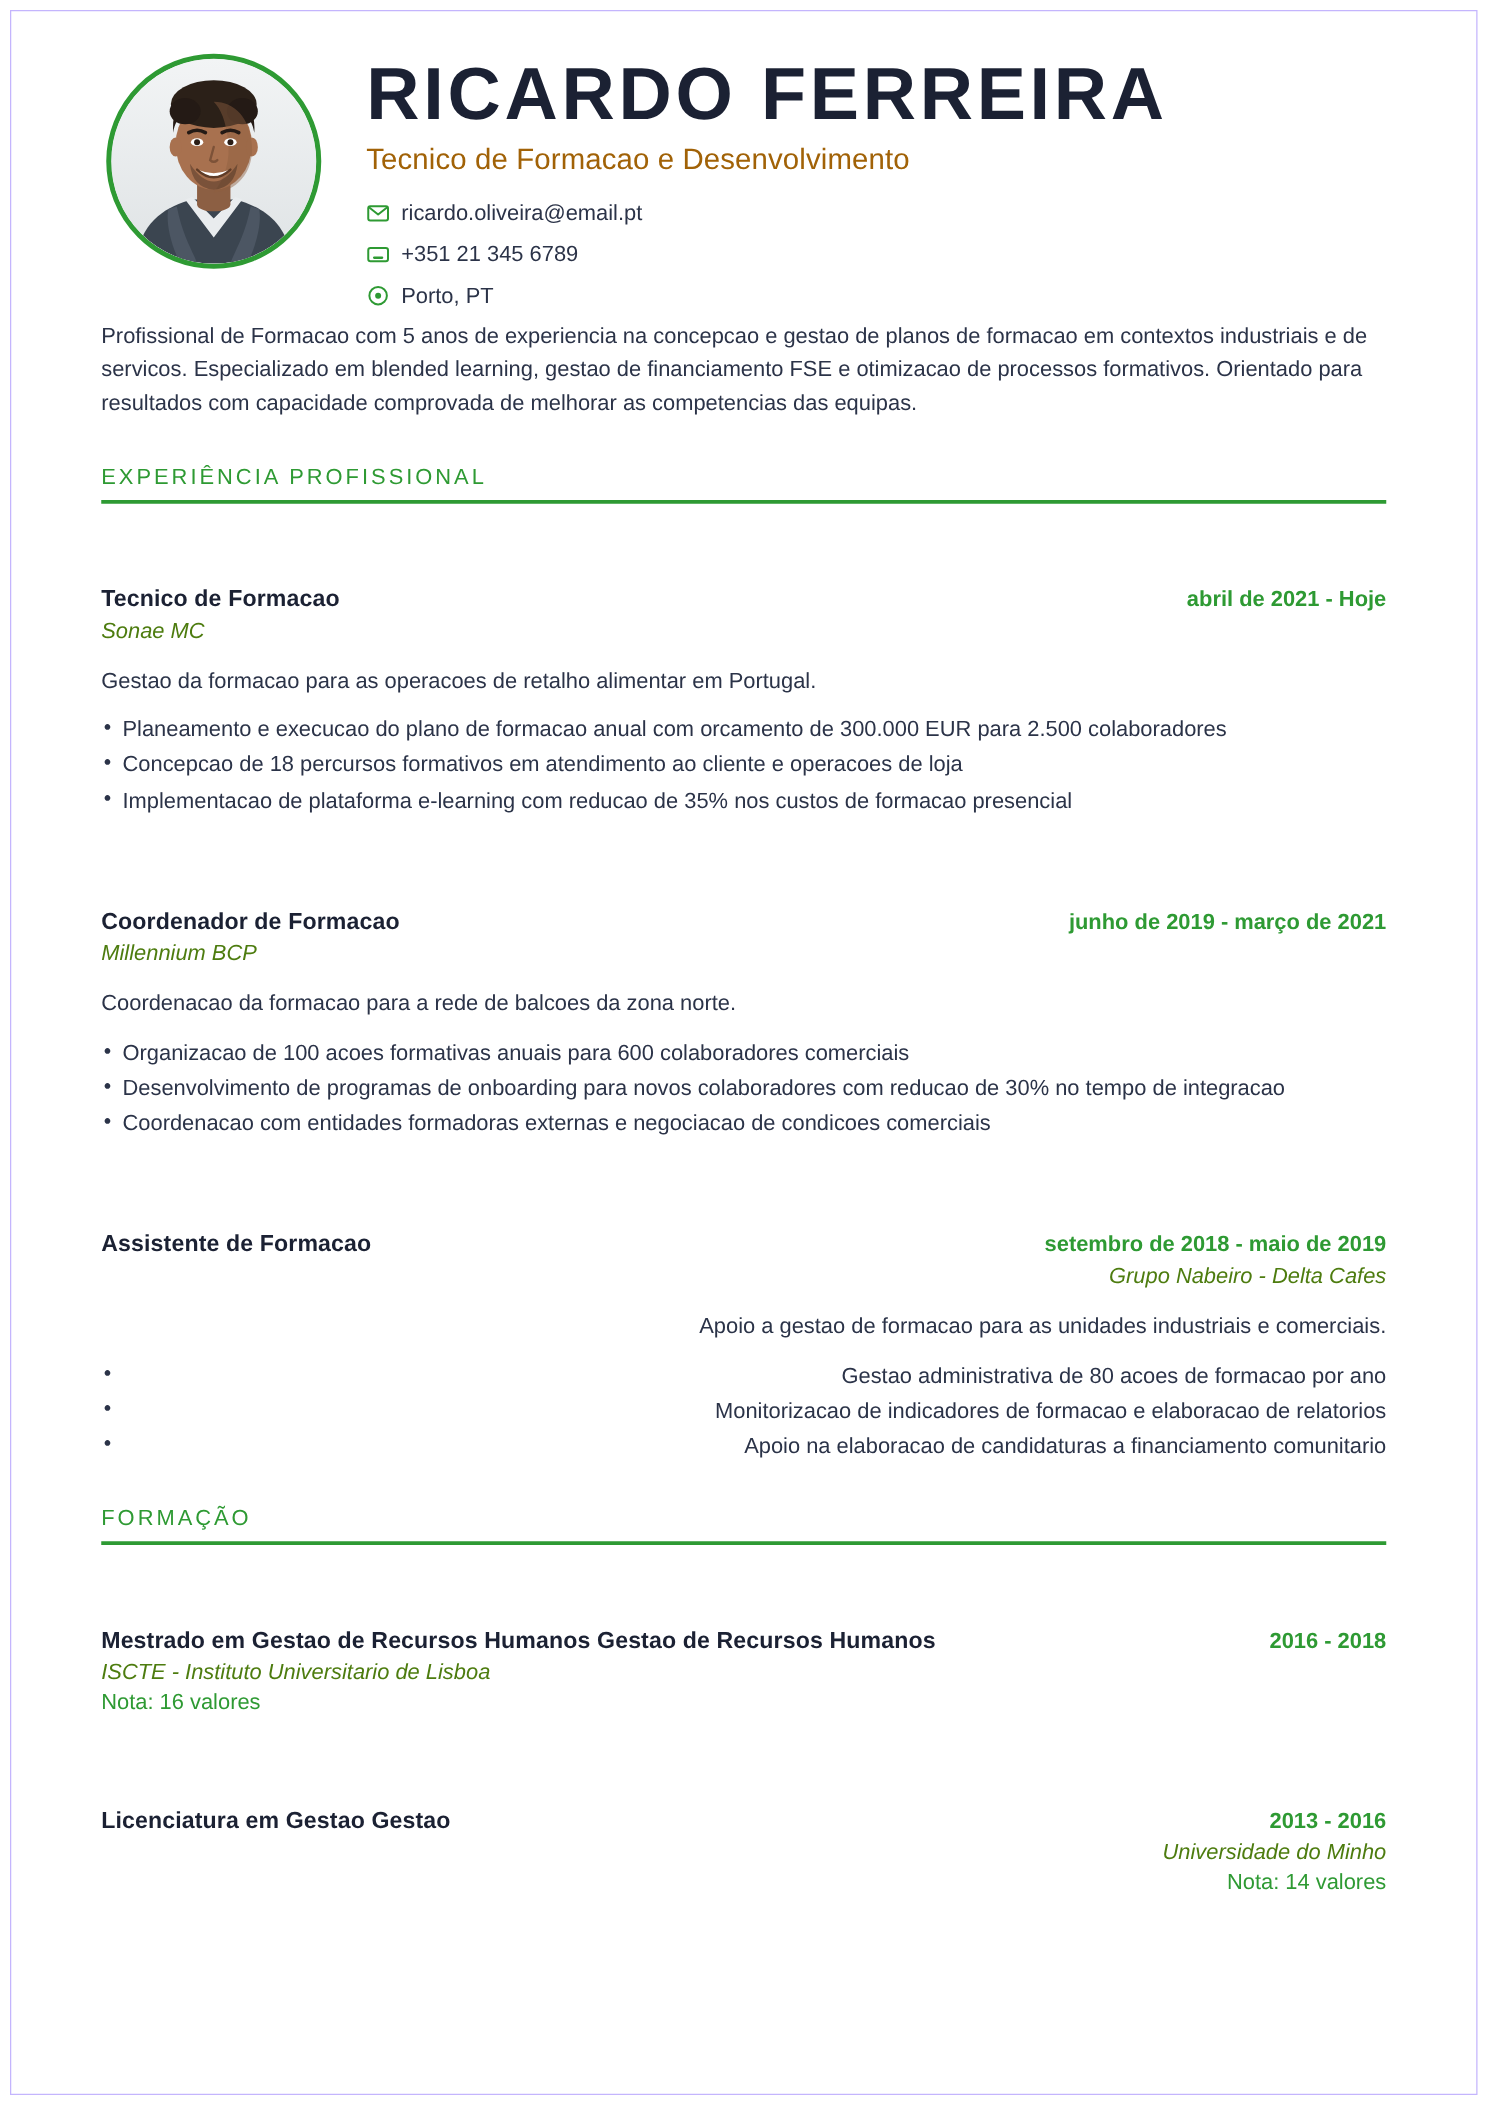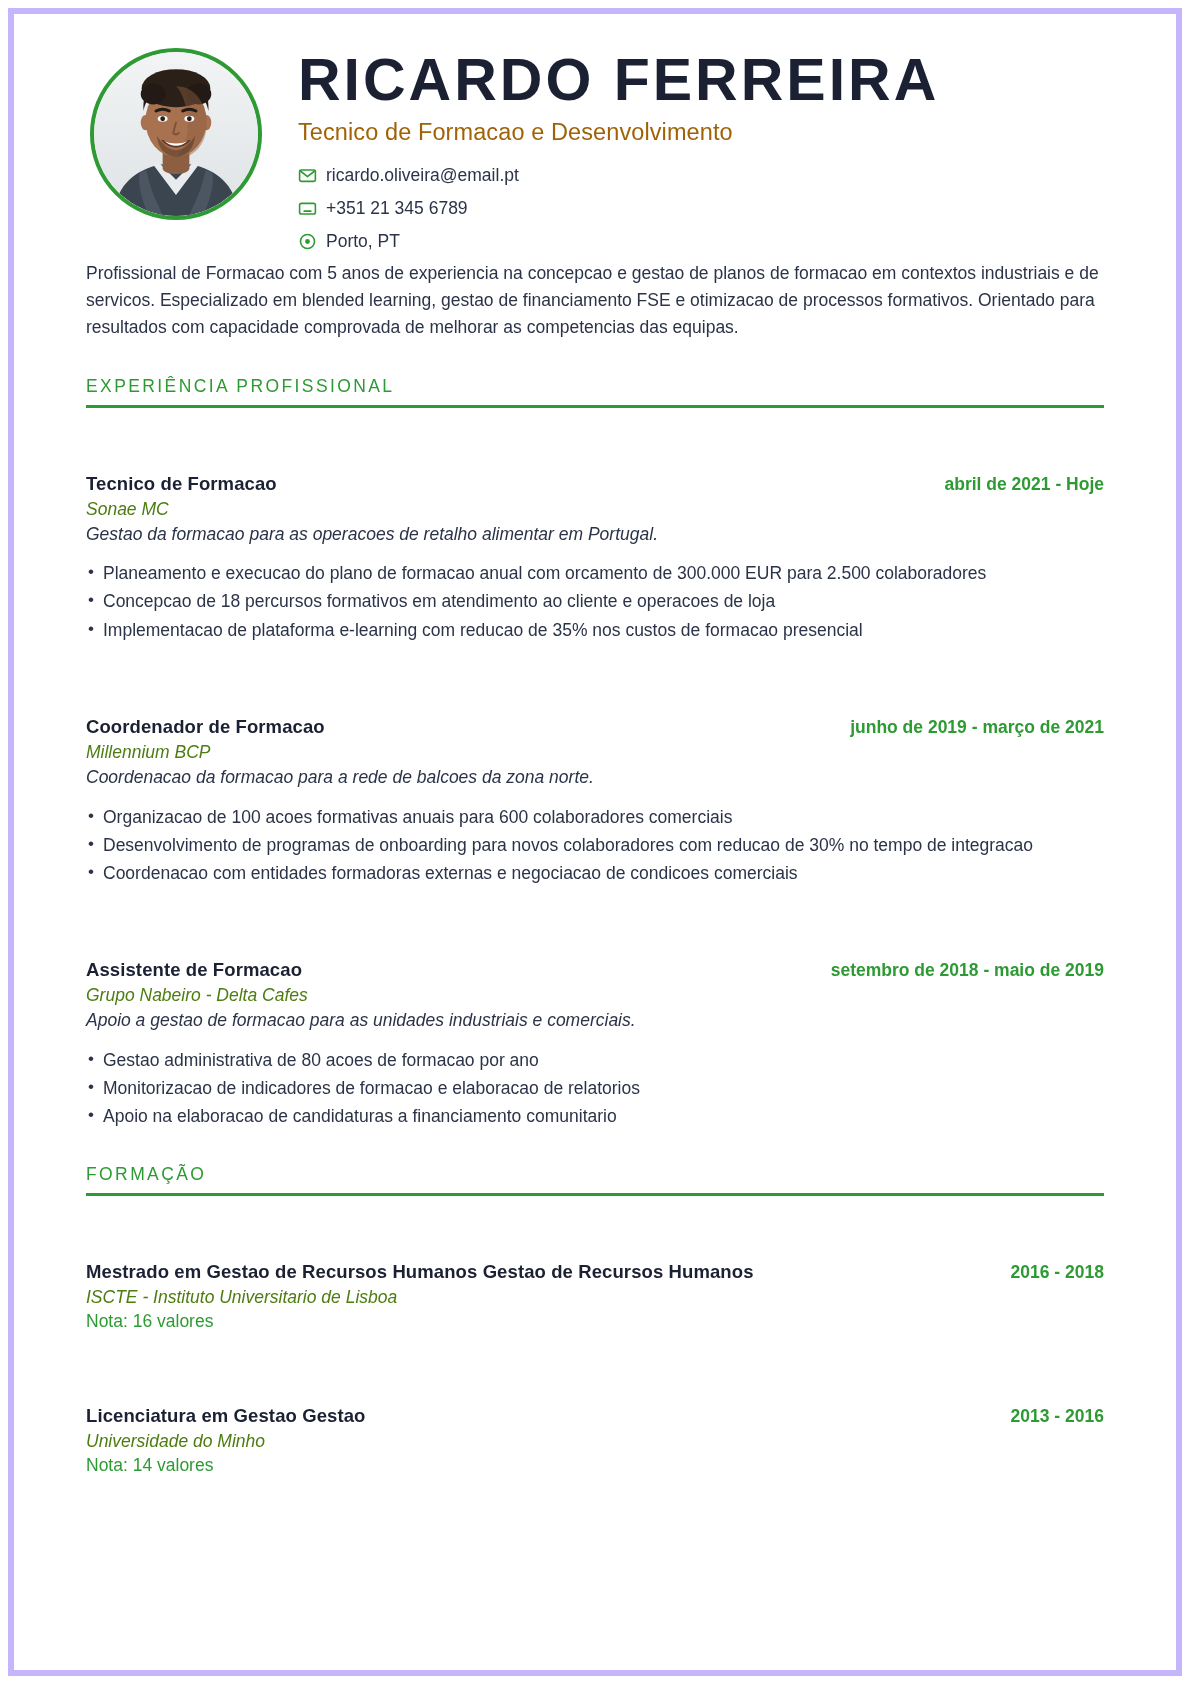--- a/index.html
+++ b/index.html
@@ -17,21 +17,21 @@
     height: 1684px;
     background: #ffffff;
     box-sizing: border-box;
     padding: 8px;
     overflow: hidden;
   }
   .sheet {
     width: 100%;
     height: 100%;
     background: #ffffff;
-    border: 6px solid #c4b5fd;
+    border: 1px solid #c4b5fd;
     box-sizing: border-box;
     padding: 26px 72px 54px 72px;
     position: relative;
   }
 
   
   .header {
     display: flex;
     align-items: flex-start;
     gap: 0px;
@@ -121,21 +121,21 @@
   }
   .section-rule {
     height: 3px;
     background: #2e9a33;
     width: 100%;
     margin-bottom: 22px;
   }
 
   
   .entry { margin-bottom: 30px; }
-  .entry:last-child { margin-bottom: 0; }
+  .entry:last-child { margin-bottom: 0; text-align: right; }
   .entry-head {
     display: flex;
     align-items: baseline;
     justify-content: space-between;
     gap: 20px;
   }
   .entry-role {
     font-size: 18.5px;
     font-weight: 700;
     color: #1b2133;
@@ -151,23 +151,22 @@
   }
   .entry-org {
     font-size: 17.5px;
     font-style: italic;
     color: #4d7c0f;
     margin-top: 4px;
   }
   .entry-desc {
     font-size: 17.5px;
     color: #2b3348;
-    margin-top: 3px;
+    margin-top: 18px;
     line-height: 1.35;
-    font-style: italic;
   }
   .entry-grade {
     font-size: 17.5px;
     font-weight: 400;
     color: #2e9a33;
     margin-top: 3px;
   }
   .bullets {
     list-style: none;
     margin: 14px 0 0 0;

